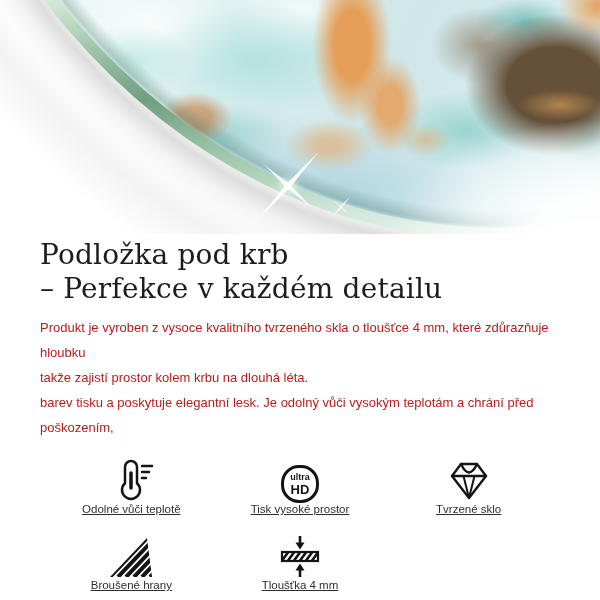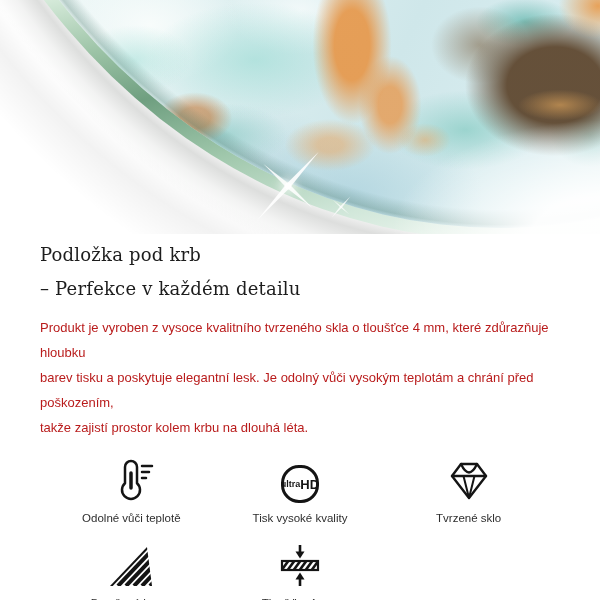--- a/index.html
+++ b/index.html
@@ -49,33 +49,33 @@
   .white-fade { position:absolute; inset:0; pointer-events:none;
     background: radial-gradient(290px 155px at 605px 235px,
       rgba(255,255,255,0.96) 25%, rgba(255,255,255,0) 74%);
   }
   .sparkle  { position:absolute; left:238px; top:136px; }
   .sparkle2 { position:absolute; left:326px; top:192px; }
 
   
   .content { padding:0 40px; }
   h1 { margin-top:4px; font-family:"DejaVu Serif","Liberation Serif",serif;
-       font-weight:400; font-size:18px; line-height:34px; color:#1d1d1d;
+       font-weight:400; font-size:28px; line-height:34px; color:#1d1d1d;
        letter-spacing:0.2px; }
   .desc { margin-top:9px; font-size:13px; line-height:25px; color:#b91c1c; }
 
   
   .features { margin:17px 7px 0 7px; display:grid;
               grid-template-columns:repeat(3,1fr); row-gap:18px; }
   .feature { display:flex; flex-direction:column; align-items:center; }
   .feature .icon { height:46px; display:flex; align-items:flex-end; justify-content:center; }
-  .feature .label { margin-top:9px; font-size:11.5px; color:#2e2e2e; }
+  .feature .label { font-size:11.5px; color:#2e2e2e;text-decoration:underline; }
   svg.fi { display:block; }
   .uhd-box { width:38px; height:38px; border:3px solid #141414; border-radius:18px;
-             display:flex; flex-direction:row; align-items:center;
+             display:flex; flex-direction:column; align-items:center;
              justify-content:center; line-height:1; color:#141414; }
   .uhd-top { font-size:9px;  font-weight:bold; }
   .uhd-bottom { font-size:13px; font-weight:bold; margin-top:1px; }
 </style>
 </head>
 <body>
 
 <div class="page">
 
   <div class="hero">
@@ -102,22 +102,22 @@
         <polygon points="4,15 15,14.2 26,15 15,15.8" opacity="0.75"></polygon>
       </g>
     </svg>
   </div>
 
   <div class="content">
     <h1><span>Podložka pod krb</span><br><span>– Perfekce v každém detailu</span></h1>
 
     <div class="desc">
       <div>Produkt je vyroben z vysoce kvalitního tvrzeného skla o tloušťce 4 mm, které zdůrazňuje hloubku</div>
+      <div>takže zajistí prostor kolem krbu na dlouhá léta.</div>
       <div>barev tisku a poskytuje elegantní lesk. Je odolný vůči vysokým teplotám a chrání před poškozením,</div>
-      <div>takže zajistí prostor kolem krbu na dlouhá léta.</div>
     </div>
 
     <div class="features">
 
       <div class="feature">
         <div class="icon">
           <svg class="fi" width="46" height="46" viewBox="0 0 46 46" fill="none" stroke="#141414" stroke-width="2.5" stroke-linecap="round" stroke-linejoin="round">
             <path d="M17,10 a6 6 0 0 1 12 0 L29,26.2 a9 9 0 1 1 -12 0 Z"></path>
             <line x1="23" y1="16" x2="23" y2="31" stroke-width="3.5"></line>
             <line x1="34" y1="9" x2="44" y2="9"></line>
@@ -128,21 +128,21 @@
         <div class="label">Odolné vůči teplotě</div>
       </div>
 
       <div class="feature">
         <div class="icon">
           <div class="uhd-box">
             <span class="uhd-top">ultra</span>
             <span class="uhd-bottom">HD</span>
           </div>
         </div>
-        <div class="label">Tisk vysoké kvality</div>
+        <div class="label">Tisk vysoké prostor</div>
       </div>
 
 
       <div class="feature">
         <div class="icon">
           <svg class="fi" width="46" height="46" viewBox="0 0 46 46" fill="none" stroke="#141414" stroke-width="2.4" stroke-linecap="round" stroke-linejoin="round">
             <path d="M6,19 L15,7 H31 L40,19 L23,41 Z"></path>
             <line x1="6" y1="19" x2="40" y2="19"></line>
             <path d="M15,7 Q23,24 31,7"></path>
             <path d="M17.5,19 L23,41 M28.5,19 L23,41" stroke-width="2"></path>

